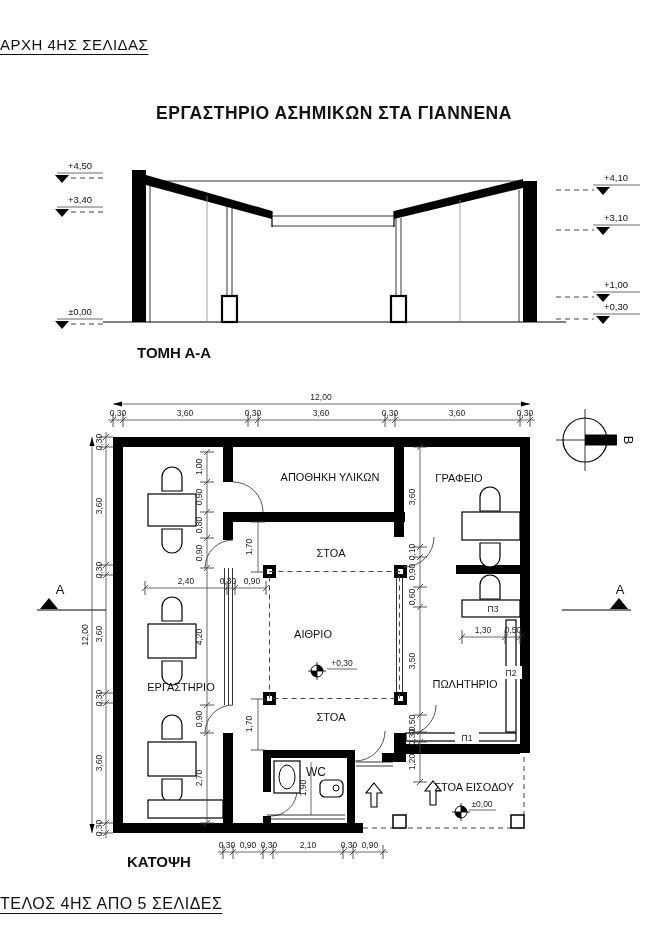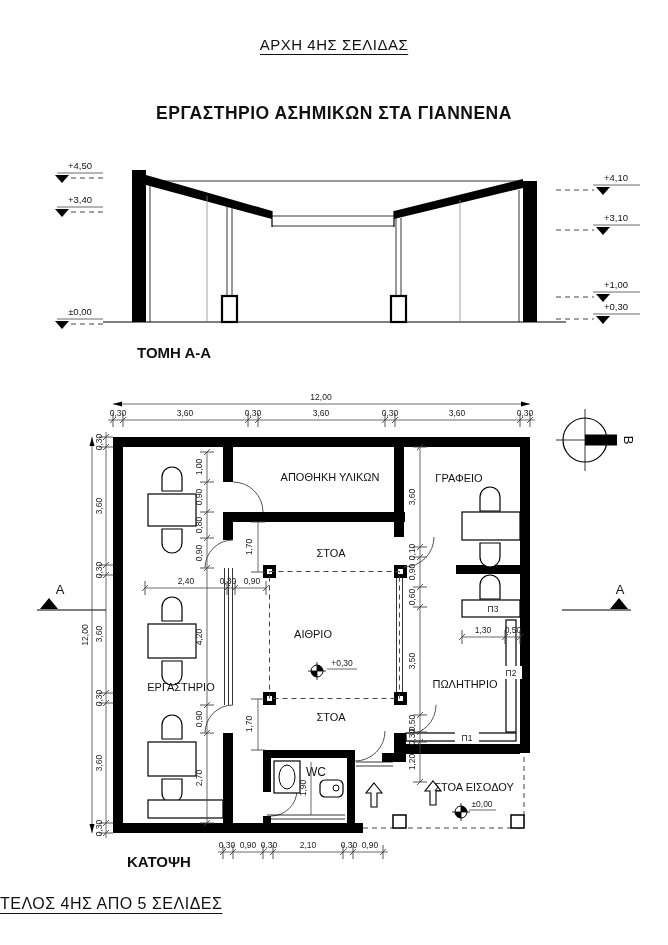--- a/index.html
+++ b/index.html
@@ -1,18 +1,18 @@
 <!DOCTYPE html>
 <html><head>
 <meta charset="utf-8">
 <style>
   html,body{margin:0;padding:0;background:#fff;}
   .page{position:relative;width:668px;height:945px;background:#fff;overflow:hidden;
         font-family:"Liberation Sans", sans-serif;color:#111;}
-  .hdr{position:absolute;top:36px;left:0;width:668px;text-align:center;
+  .hdr{position:absolute;top:36px;left:0;width:668px;text-align:left;
        font-size:15px;letter-spacing:.5px;text-decoration:underline;text-underline-offset:4px;}
   .ttl{position:absolute;top:103px;left:0;width:668px;text-align:center;
        font-size:17.5px;font-weight:bold;letter-spacing:.5px;}
   .ftr{position:absolute;top:895px;left:0;width:668px;
        font-size:16px;letter-spacing:.5px;text-decoration:underline;text-underline-offset:4px;}
   svg{position:absolute;top:0;left:0;}
   svg text{font-family:"Liberation Sans", sans-serif;fill:#111;}
   .w{fill:#000;stroke:none;}
   .ln{stroke:#000;stroke-width:1.2;fill:none;}
   .thin{stroke:#000;stroke-width:.8;fill:none;}

